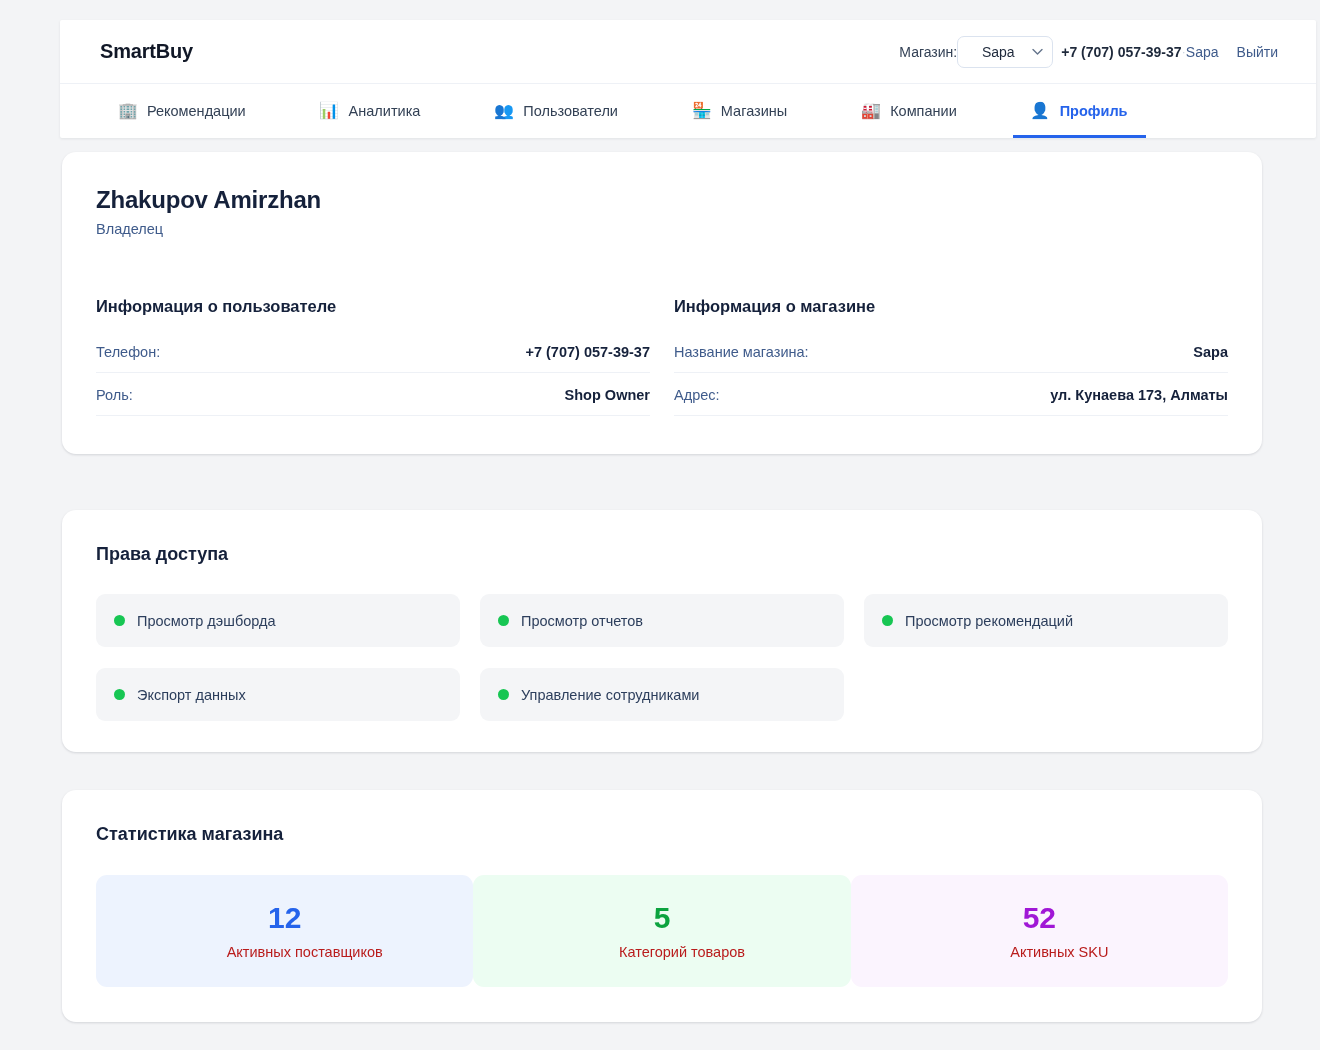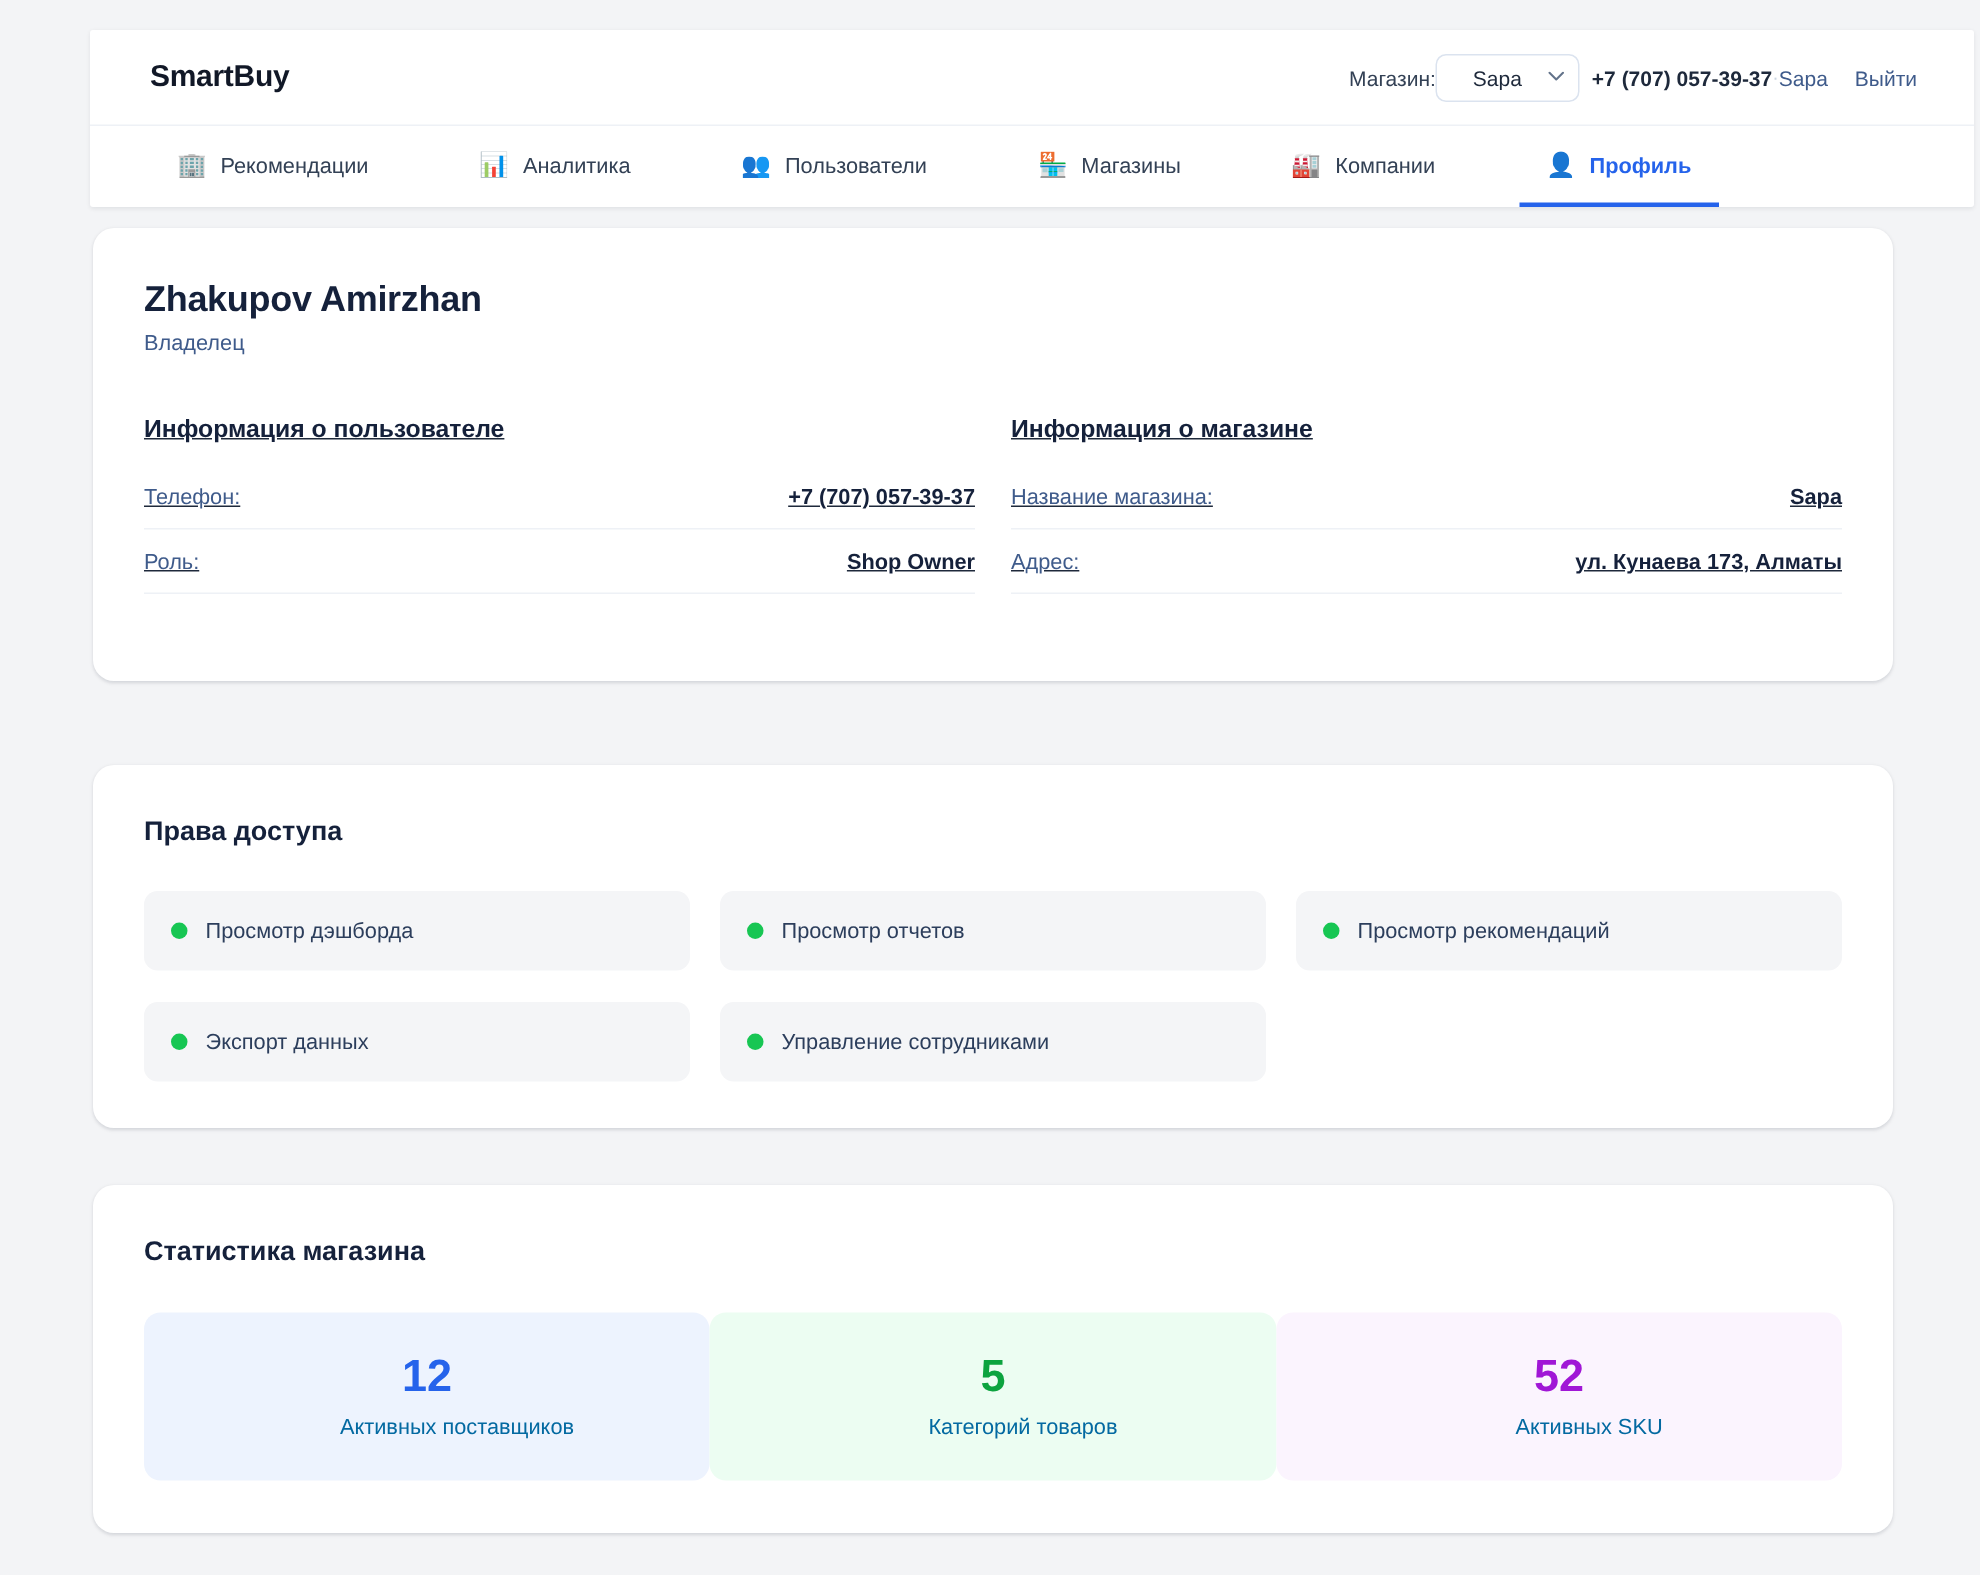--- a/index.html
+++ b/index.html
@@ -160,22 +160,21 @@
   }
   .profile-role {
     font-size: 14.5px;
     color: #3f5b8b;
     margin-top: 7px;
   }
 
   .two-col {
     display: flex;
     gap: 24px;
-    margin-top: 40px;
-    text-decoration: underline;
+    margin-top: 60px;
   }
   .col { flex: 1; min-width: 0; }
 
   .section-title {
     font-size: 16.5px;
     font-weight: bold;
     color: #15213b;
     margin-bottom: 14px;
   }
 
@@ -228,21 +227,21 @@
   .stat-card {
     border-radius: 11px;
     height: 112px;
     display: flex;
     flex-direction: column;
     align-items: center;
     justify-content: center;
     gap: 11px;
   }
   .stat-value { font-size: 30px; font-weight: bold; line-height: 1; }
-  .stat-label { font-size: 14.5px; color: #0369a1; margin-left: 40px; }
+  .stat-label { font-size: 14.5px; color: #b91c1c; margin-left: 40px; }
 </style>
 </head>
 <body>
 
 <div class="header">
 
   <div class="header-top">
     <div class="brand">SmartBuy</div>
 
     <div class="header-right">

